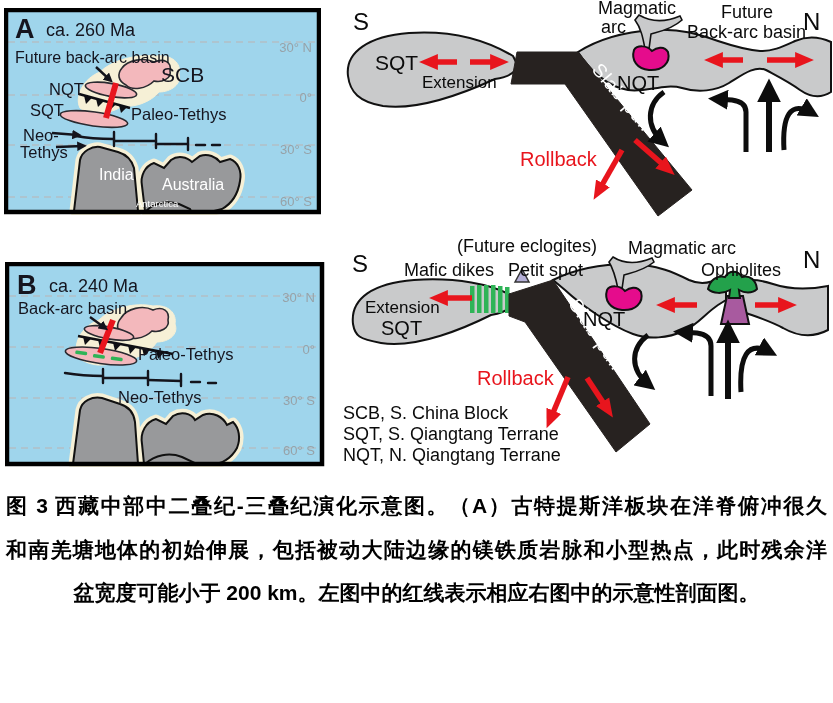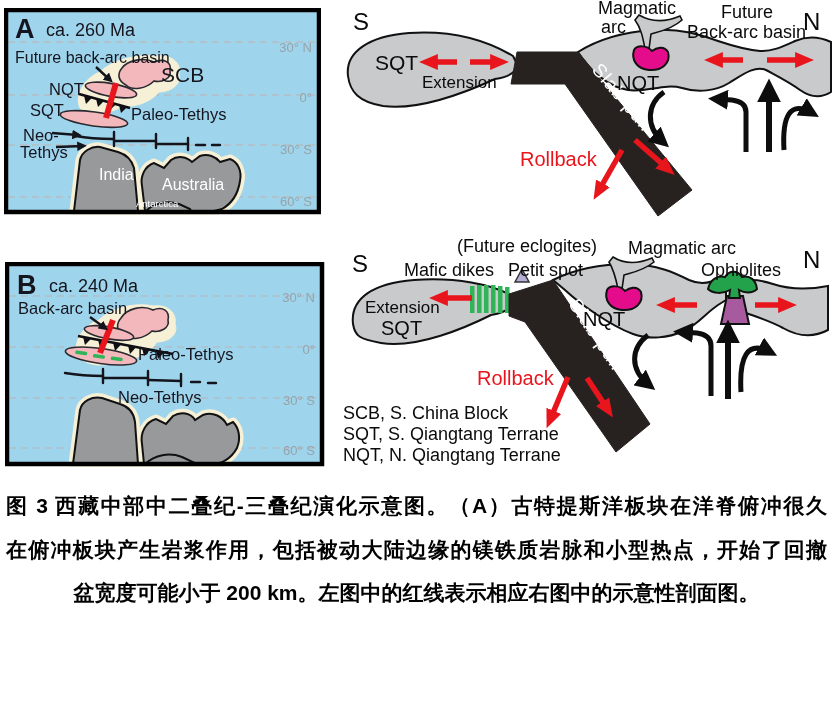--- a/index.html
+++ b/index.html
@@ -306,15 +306,15 @@
 
   <g>
     <text x="18" y="187" font-size="18" class="t-sec">SCB, S. China Block</text>
     <text x="18" y="208" font-size="18" class="t-sec">SQT, S. Qiangtang Terrane</text>
     <text x="18" y="229" font-size="18" class="t-sec">NQT, N. Qiangtang Terrane</text>
   </g>
 </svg>
 
 <div class="caption">
   <div class="cap-line">图 3 西藏中部中二叠纪-三叠纪演化示意图。（A）古特提斯洋板块在洋脊俯冲很久</div>
-  <div class="cap-line">在俯冲板块产生岩浆作用，包括被动大陆边缘的镁铁质岩脉和小型热点，开始了回撤</div>
+  <div class="cap-line">和南羌塘地体的初始伸展，包括被动大陆边缘的镁铁质岩脉和小型热点，此时残余洋</div>
   <div class="cap-line cap-last">盆宽度可能小于 200 km。左图中的红线表示相应右图中的示意性剖面图。</div>
 </div>
 
 </body></html>

